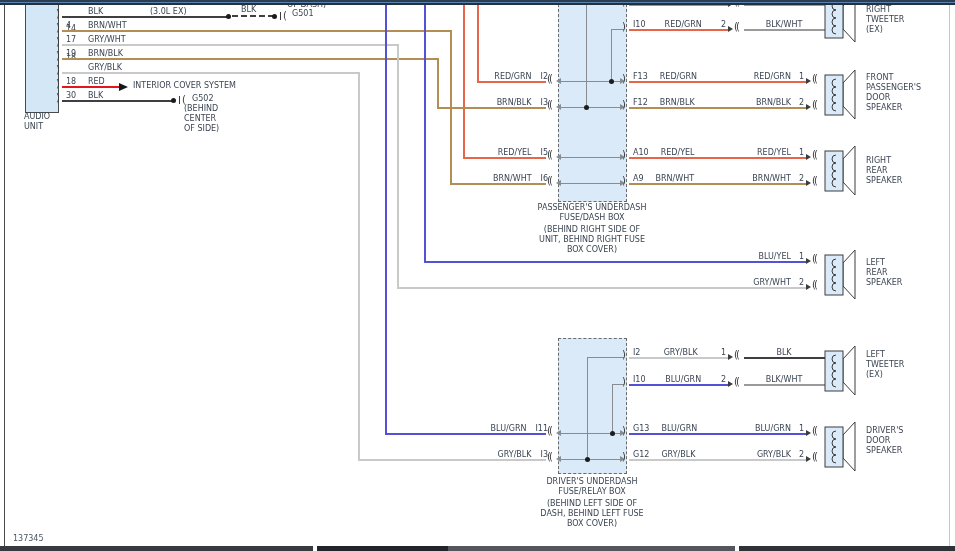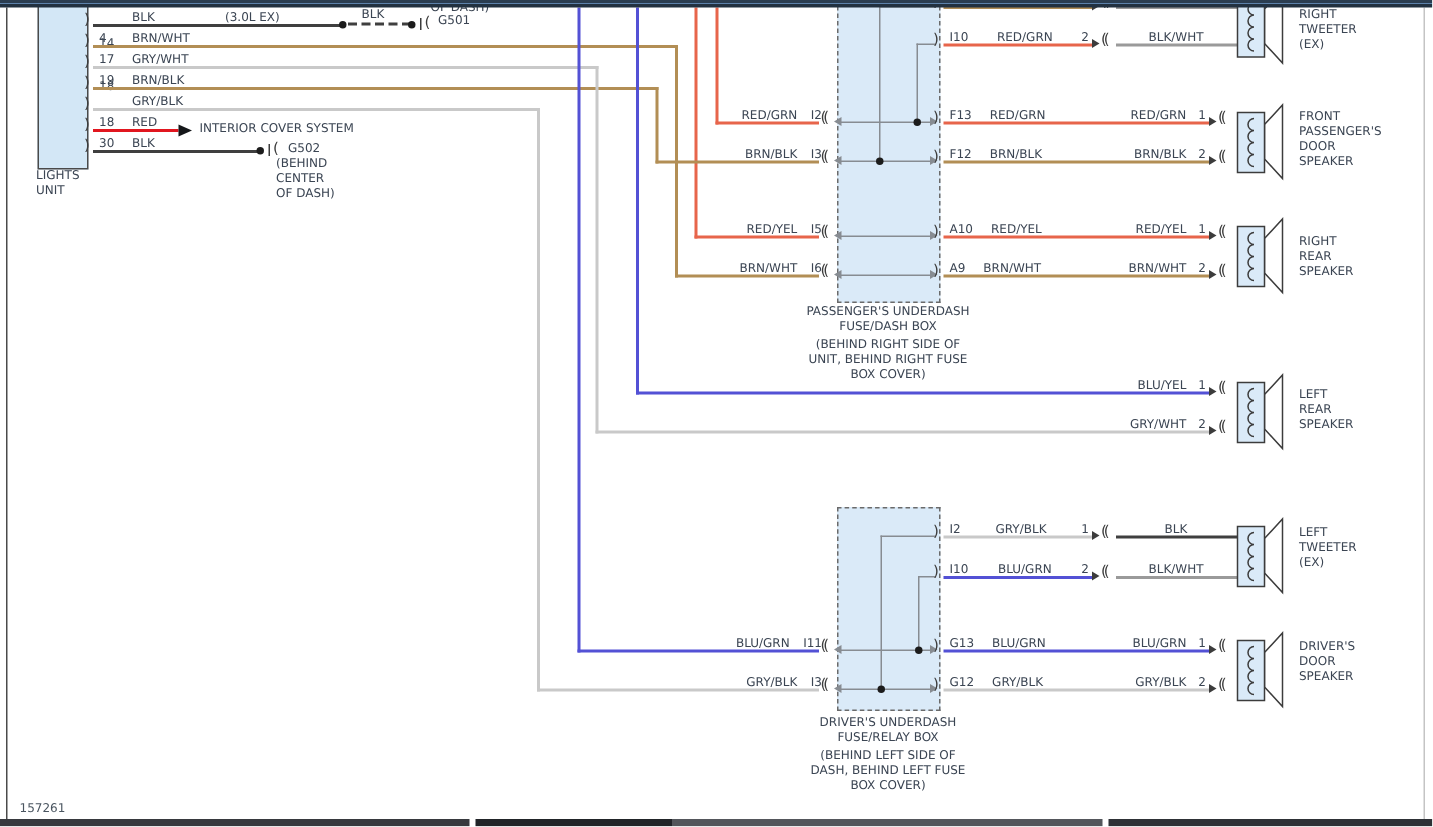--- a/index.html
+++ b/index.html
@@ -35,21 +35,21 @@
 <body>
 
 <div id="stage">
 
   <div id="topbar"></div>
 
   <div style="position:absolute;left:4px;top:5px;width:1px;height:541px;background:#4a4a4a"></div>
   <div style="position:absolute;left:949px;top:5px;width:1px;height:541px;background:#c4c4c4"></div>
 
   <div style="position:absolute;left:25px;top:-8px;width:32px;height:119px;background:var(--audio_fill);border:1px solid #4a4a4a"></div>
-  <div class="lbl" style="left:24px;top:112px">LIGHTS
+  <div class="lbl" style="left:24px;top:112px">AUDIO
 UNIT</div>
 
   <span class="pl" style="left:56px;top:9px">)</span>
   <span class="pl" style="left:56px;top:23px">)</span>
   <span class="pl" style="left:56px;top:37px">)</span>
   <span class="pl" style="left:56px;top:51px">)</span>
   <span class="pl" style="left:56px;top:65px">)</span>
   <span class="pl" style="left:56px;top:79px">)</span>
   <span class="pl" style="left:56px;top:93px">)</span>
 
@@ -83,21 +83,21 @@
   <div class="bigarr" style="left:119px;top:83px"></div>
   <span class="lbl" style="left:133px;top:81px">INTERIOR COVER SYSTEM</span>
 
   <div class="wh c-dk" style="left:62px;top:100px;width:112px"></div>
   <div class="dot" style="left:171px;top:98px"></div>
   <div class="gbar" style="left:179px;top:96px"></div>
   <span class="pl" style="left:182px;top:95px">(</span>
   <span class="lbl" style="left:192px;top:94px">G502</span>
   <div class="lbl" style="left:184px;top:104px">(BEHIND
 CENTER
-OF DASH)</div>
+OF SIDE)</div>
 
   <div class="wh c-tan" style="left:62px;top:30px;width:390px"></div>
   <div class="wh c-lgy" style="left:62px;top:44px;width:337px"></div>
   <div class="wh c-tan" style="left:62px;top:58px;width:377px"></div>
   <div class="wh c-lgy" style="left:62px;top:72px;width:298px"></div>
 
   <div class="wv c-blu" style="left:385px;top:5px;height:430px"></div>
   <div class="wv c-blu" style="left:424px;top:5px;height:258px"></div>
   <div class="wv c-org" style="left:463px;top:5px;height:154px"></div>
   <div class="wv c-org" style="left:477px;top:5px;height:78px"></div>
@@ -368,21 +368,21 @@
 
   <svg style="position:absolute;left:824px;top:420px" width="36" height="54">
       <polygon points="19,15 31,2 31,51 19,38" fill="#ffffff" stroke="#3c3c3c"></polygon>
       <rect x="1" y="7" width="18" height="40" style="fill:var(--box_fill)" stroke="#3c3c3c"></rect>
       <path d="M12,11 a4,4 0 0 0 0,8 a4,4 0 0 0 0,8 a4,4 0 0 0 0,8 a4,4 0 0 0 0,8" fill="none" stroke="#3c3c3c"></path>
     </svg>
   <div class="lbl" style="left:866px;top:426px">DRIVER'S
 DOOR
 SPEAKER</div>
 
-  <span class="lbl" style="left:13px;top:534px;color:#4a5560">157261</span>
+  <span class="lbl" style="left:13px;top:534px;color:#4a5560">137345</span>
 
   <div id="taskbar">
     <div class="tseg" style="left:0;width:313px;background:var(--taskbar_a)"></div>
     <div class="tseg" style="left:317px;width:131px;background:var(--taskbar_b)"></div>
     <div class="tseg" style="left:448px;width:287px;background:var(--taskbar_c)"></div>
     <div class="tseg" style="left:739px;width:216px;background:var(--taskbar_d)"></div>
   </div>
 
 </div>
 

